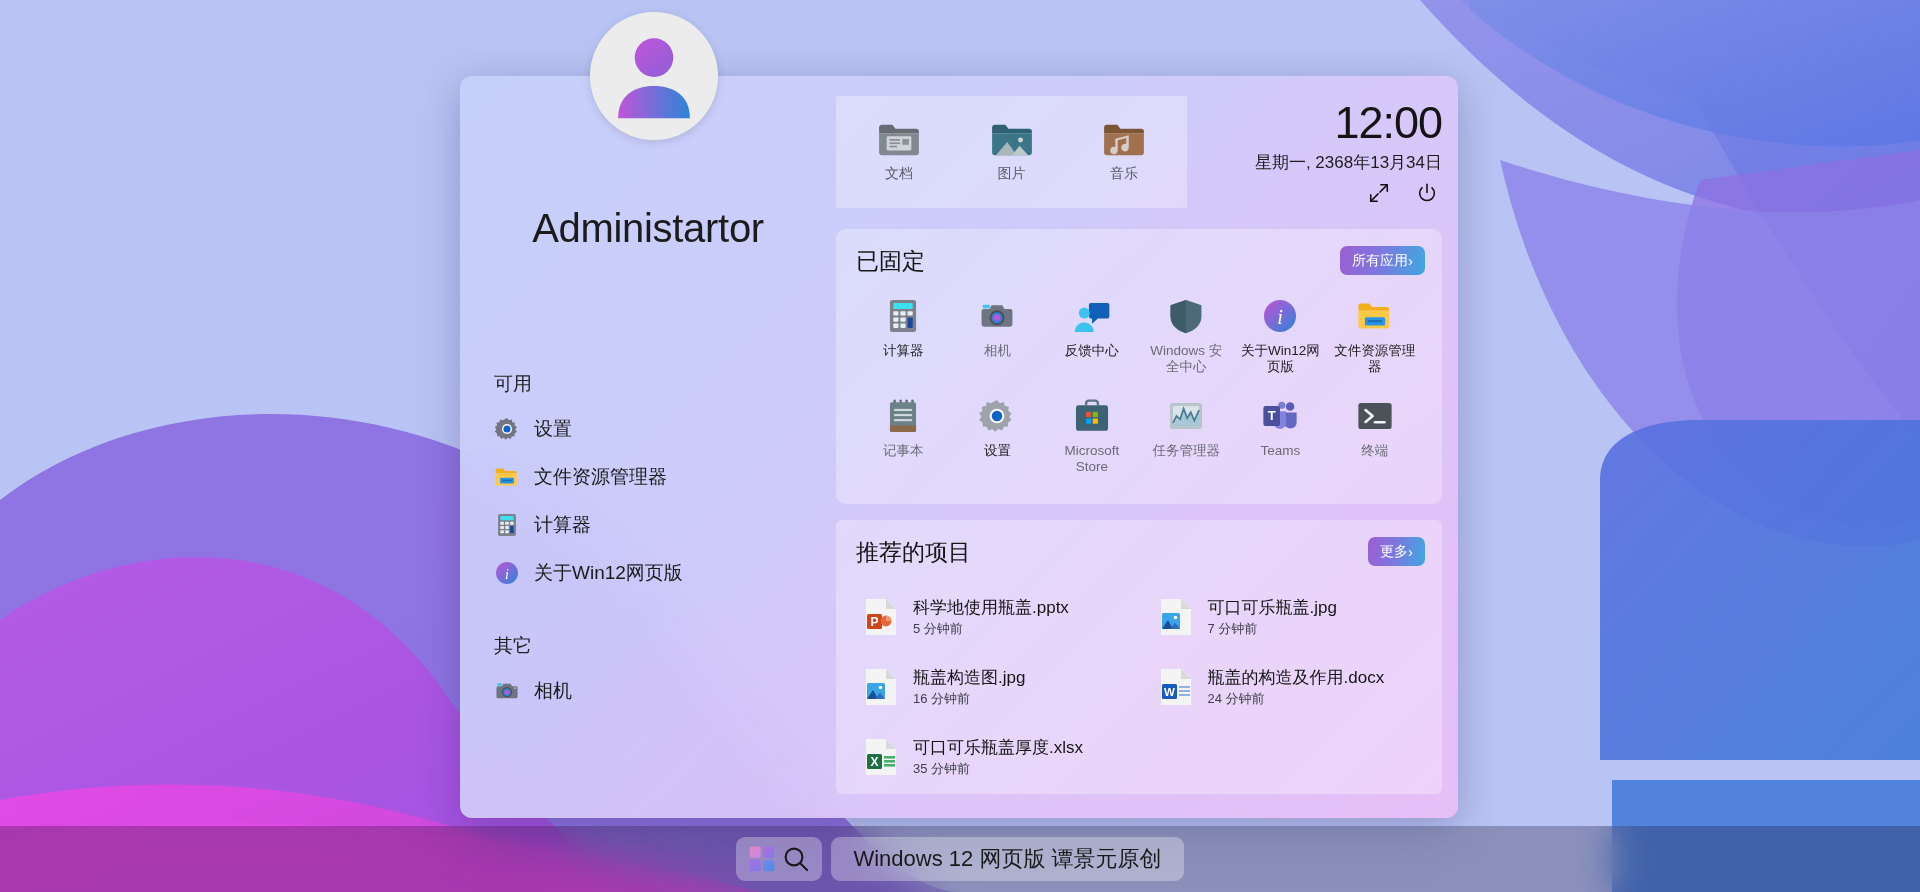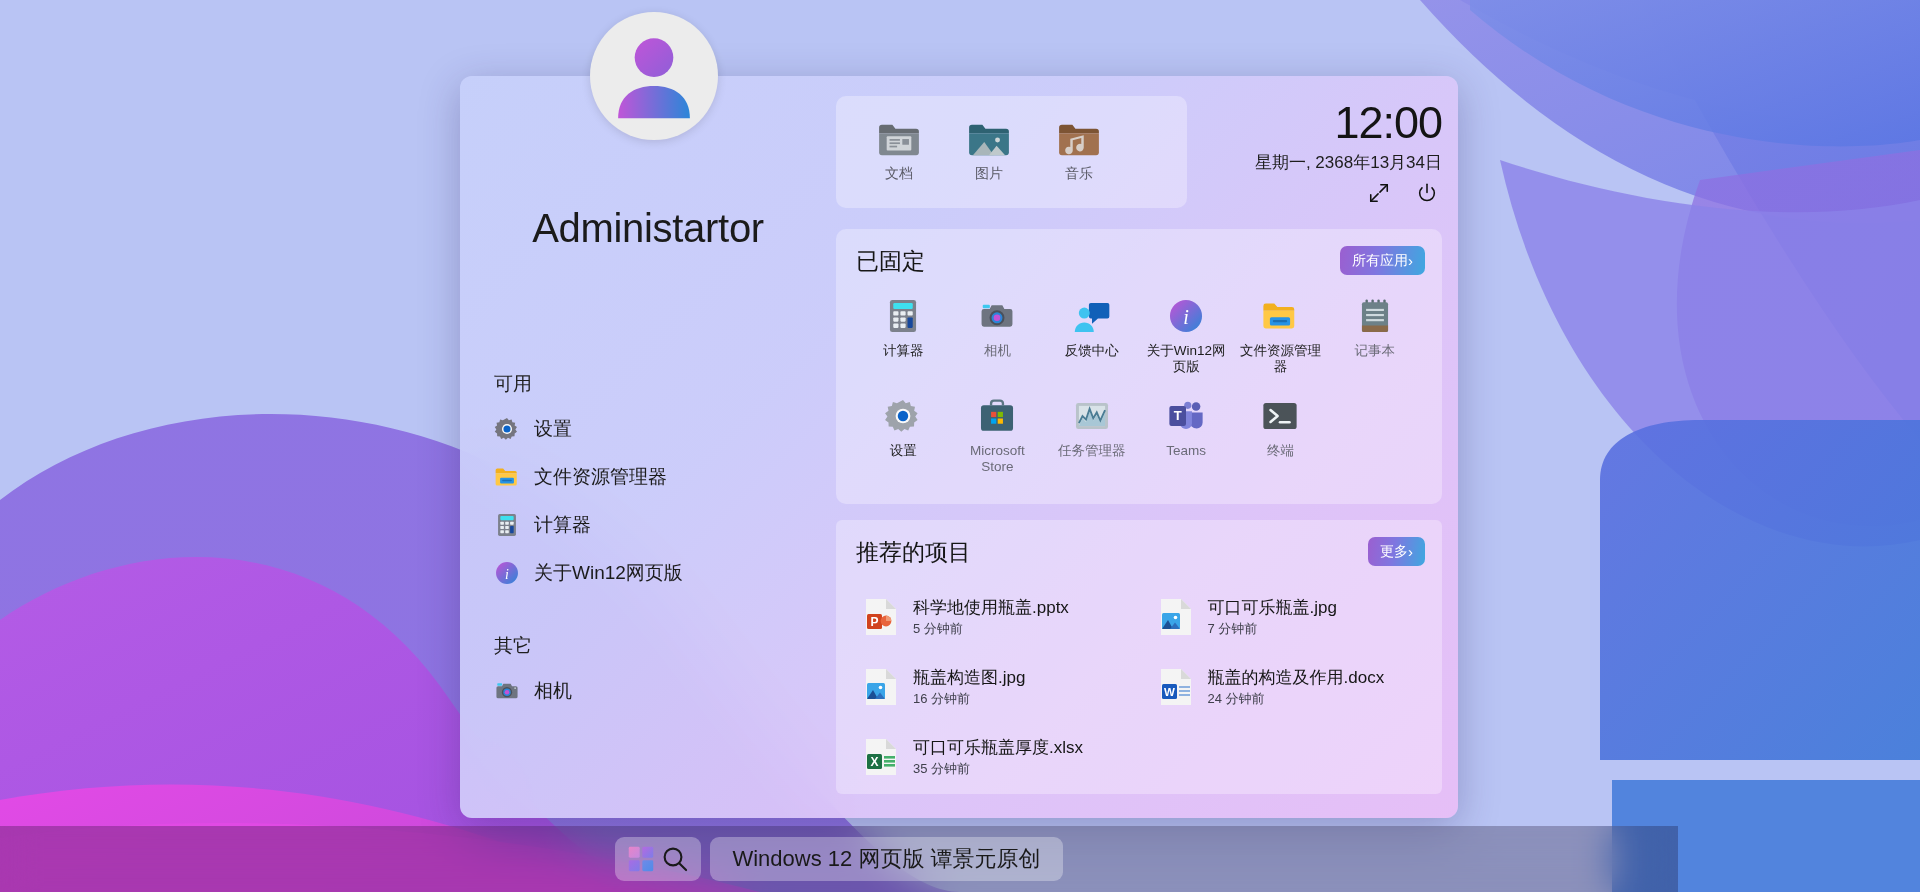--- a/index.html
+++ b/index.html
@@ -82,25 +82,24 @@
     padding-left:8px; width:330px;
     border-radius:6px; cursor:default;
   }
   .app-row .ic { width:26px; height:26px; flex:0 0 26px; margin-right:14px; display:block; }
   .app-row .lbl { font-size:19px; color:#1c1c1c; white-space:nowrap; }
 
   
   #folders-card {
     position:absolute; left:376px; top:20px;
     width:351px; height:112px;
-    border-radius:10px;
+    border-radius:0;
     background:rgba(255,255,255,0.30);
-    display:flex; align-items:center; justify-content:flex-start;
+    display:flex; align-items:center; justify-content:space-between;
     padding:0 24px;
-    gap:12px;
   }
   .folder-item { text-align:center; width:78px; }
   .folder-item svg { width:42px; height:36px; display:block; margin:0 auto 7px; }
   .folder-item .lbl { font-size:14px; color:#5a5a66; }
 
   
   #clock-area { position:absolute; right:16px; top:22px; text-align:right; width:300px; }
   #clock-time { font-size:45px; color:#141414; line-height:50px; letter-spacing:-1px; }
   #clock-date { font-size:17px; color:#1d1d1d; margin-top:3px; }
   #clock-icons { margin-top:8px; display:flex; justify-content:flex-end; gap:26px; padding-right:4px;}
@@ -155,21 +154,21 @@
     grid-auto-rows:70px; margin-top:14px; gap:0 6px;
   }
   .rec-item { display:flex; align-items:center; padding:0 8px; border-radius:6px; }
   .rec-item .ic { width:34px; height:40px; flex:0 0 34px; margin-right:15px; }
   .rec-name { font-size:17px; color:#161616; line-height:21px; white-space:nowrap; }
   .rec-time { font-size:13px; color:#40404d; margin-top:2px; }
 
   
   #taskbar {
     position:absolute; left:0; bottom:0;
-    width:1678px; height:66px;
+    width:1920px; height:66px;
     display:flex; align-items:center; justify-content:center; gap:9px;
     background:rgba(20,10,40,0.28);
     backdrop-filter: blur(18px);
     margin-top: 48px;
   }
   #tb-left {
     height:44px; display:flex; align-items:center; gap:6px;
     padding:0 12px; border-radius:9px;
     background:rgba(255,255,255,0.30);
   }
@@ -419,20 +418,27 @@
 
         <div class="pin">
           <svg class="ic" viewBox="0 0 32 32">
             <path d="M15 5h14a1.6 1.6 0 011.6 1.6v9.8A1.6 1.6 0 0129 18h-8l-5 4.6V18h-1a1.6 1.6 0 01-1.6-1.6V6.6A1.6 1.6 0 0115 5z" fill="#1060b8"></path>
             <circle cx="9.5" cy="13.5" r="4.6" fill="#3ec3f0"></circle>
             <path d="M1.5 29.5c0-4.7 3.6-8 8-8s8 3.3 8 8z" fill="#3ec3f0"></path>
           </svg>
           <div class="lbl">反馈中心</div>
         </div>
 
+        <div class="pin dim">
+          <svg class="ic" viewBox="0 0 32 32">
+            <path d="M16 2.5 L29 7 v9.5 C29 23.5 23.4 28.5 16 30.5 C8.6 28.5 3 23.5 3 16.5 V7 Z" fill="#4c6a78"></path>
+            <path d="M16 2.5 L3 7 v9.5 C3 23.5 8.6 28.5 16 30.5 Z" fill="#3e5b68"></path>
+          </svg>
+          <div class="lbl">Windows 安全中心</div>
+        </div>
 
         <div class="pin">
           <svg class="ic" viewBox="0 0 32 32">
             <defs>
                 <linearGradient id="infoG2" x1="0" y1="0" x2="1" y2="1">
               <stop offset="0" stop-color="#c452d6"></stop>
                   <stop offset="1" stop-color="#2b86d8"></stop>
                 </linearGradient>
               </defs>
             <circle cx="16" cy="16" r="13.5" fill="url(#infoG2)"></circle>

